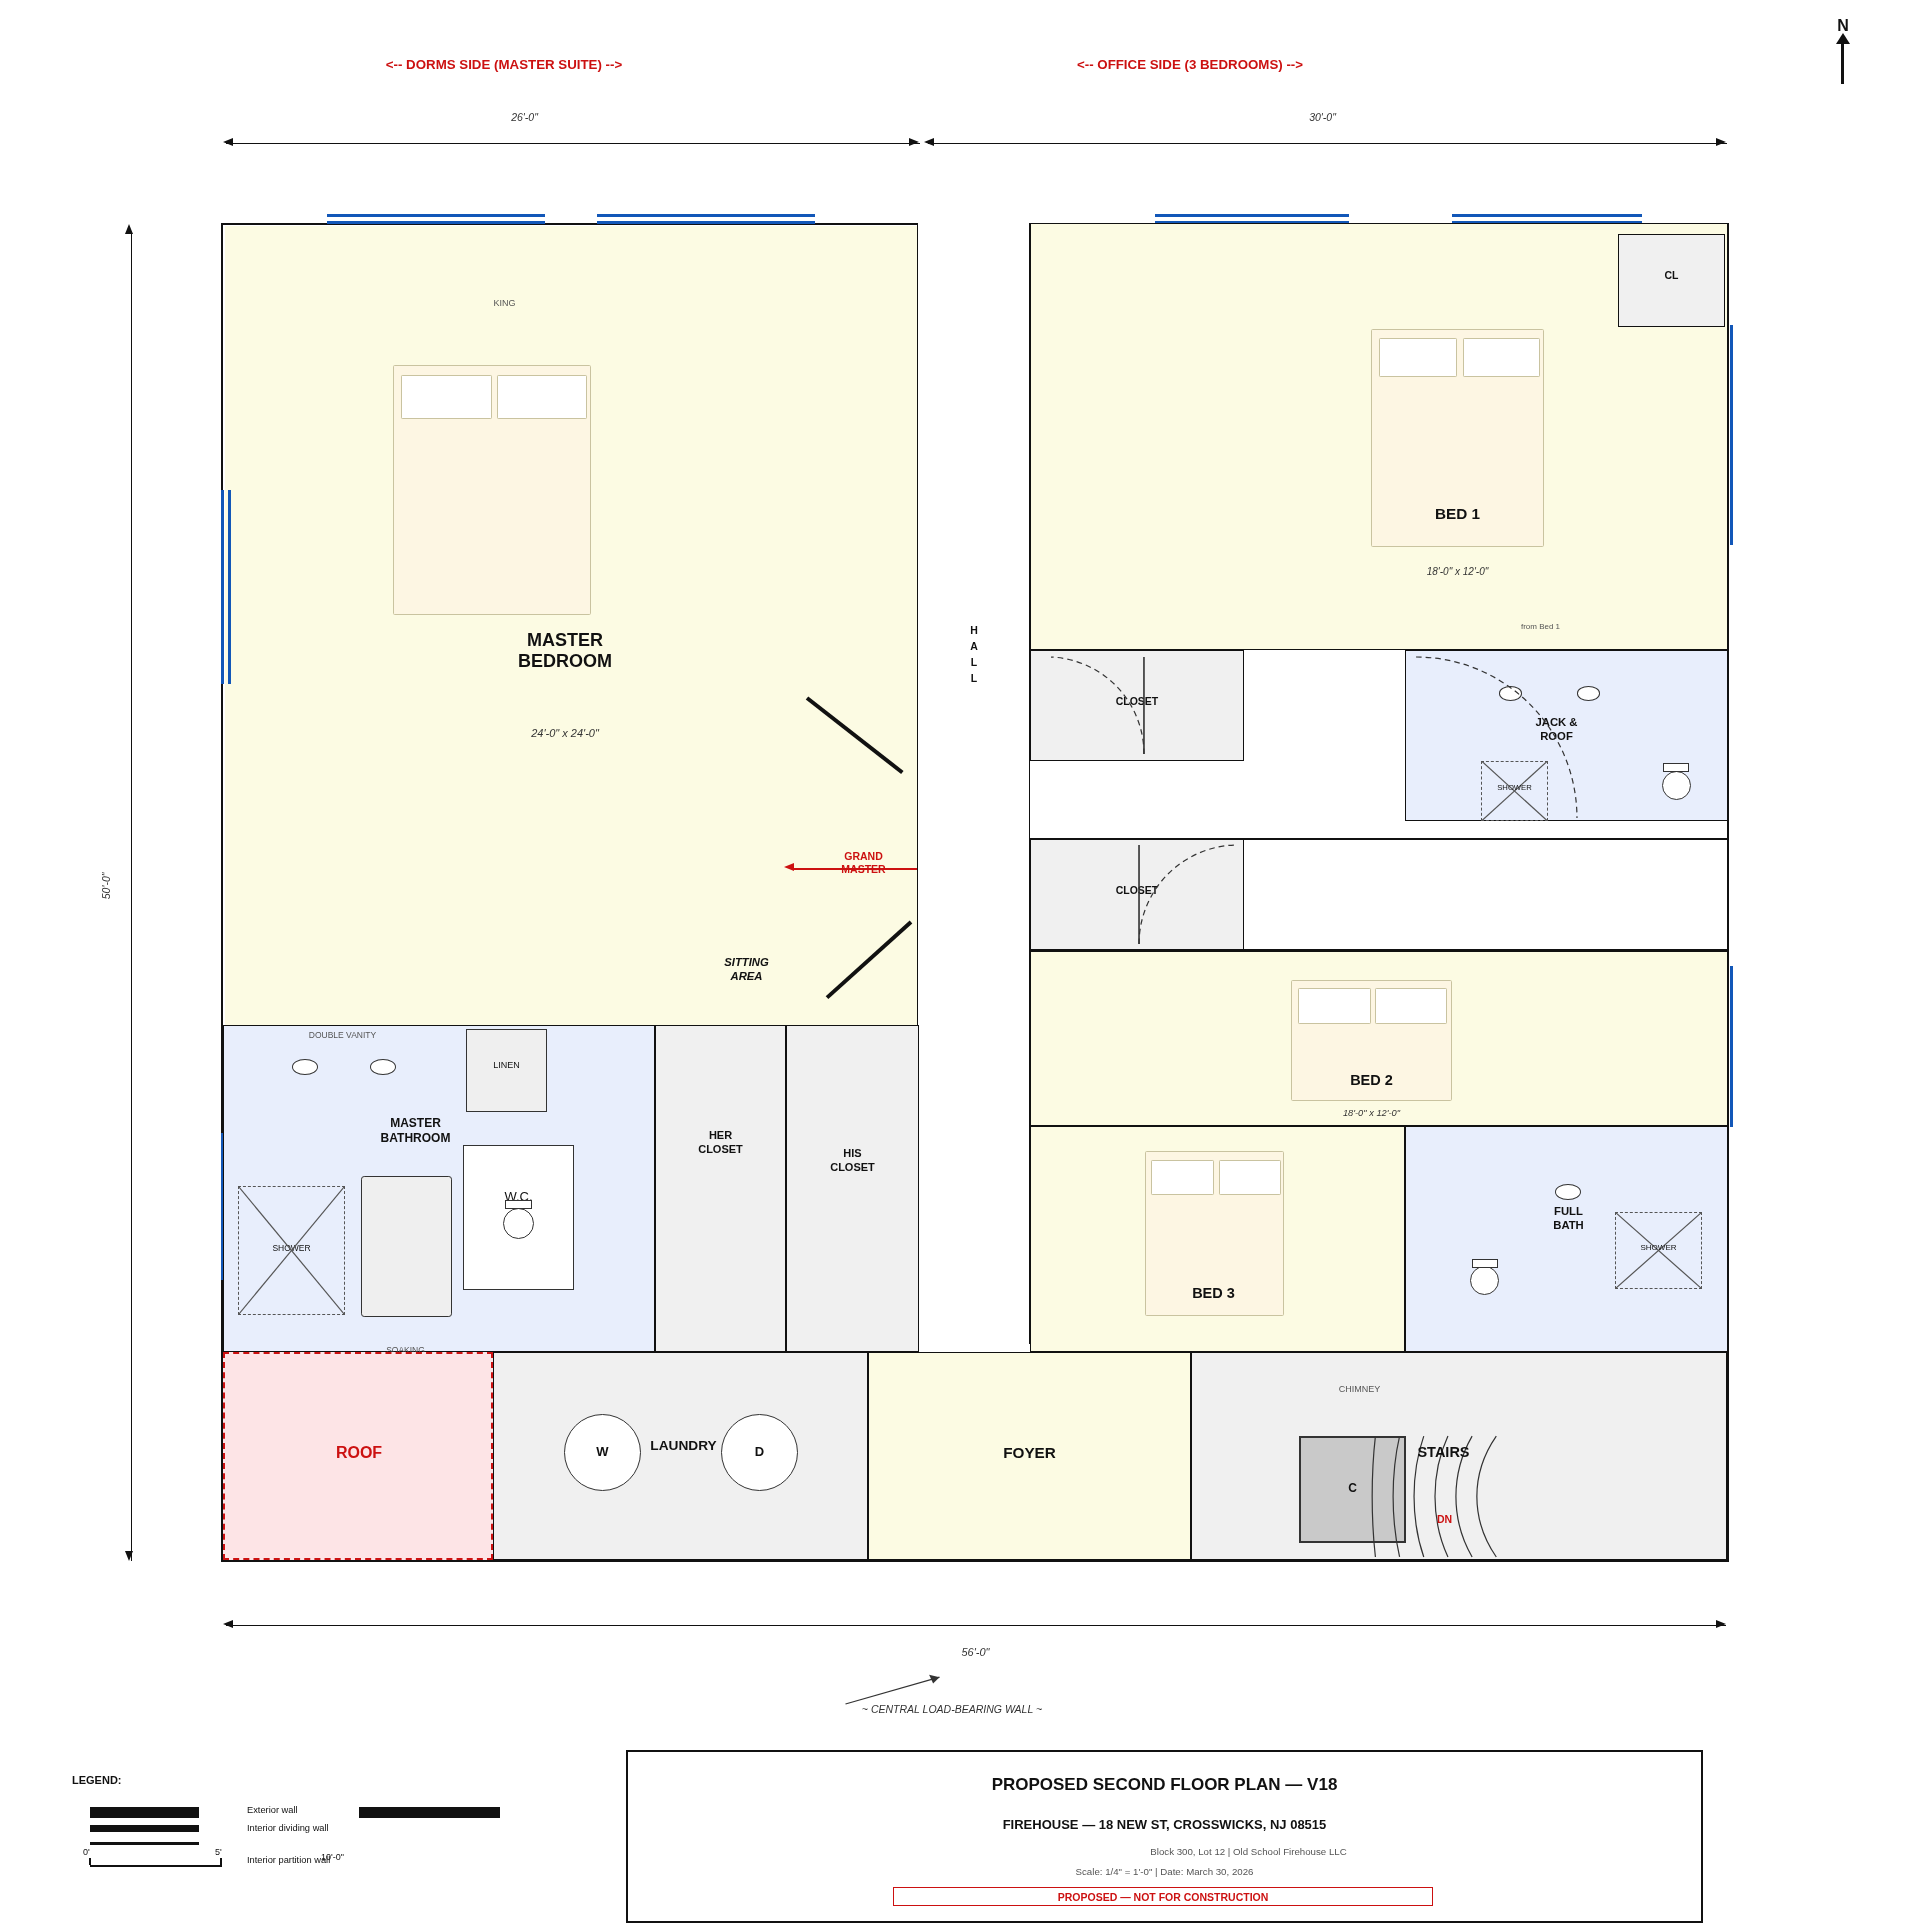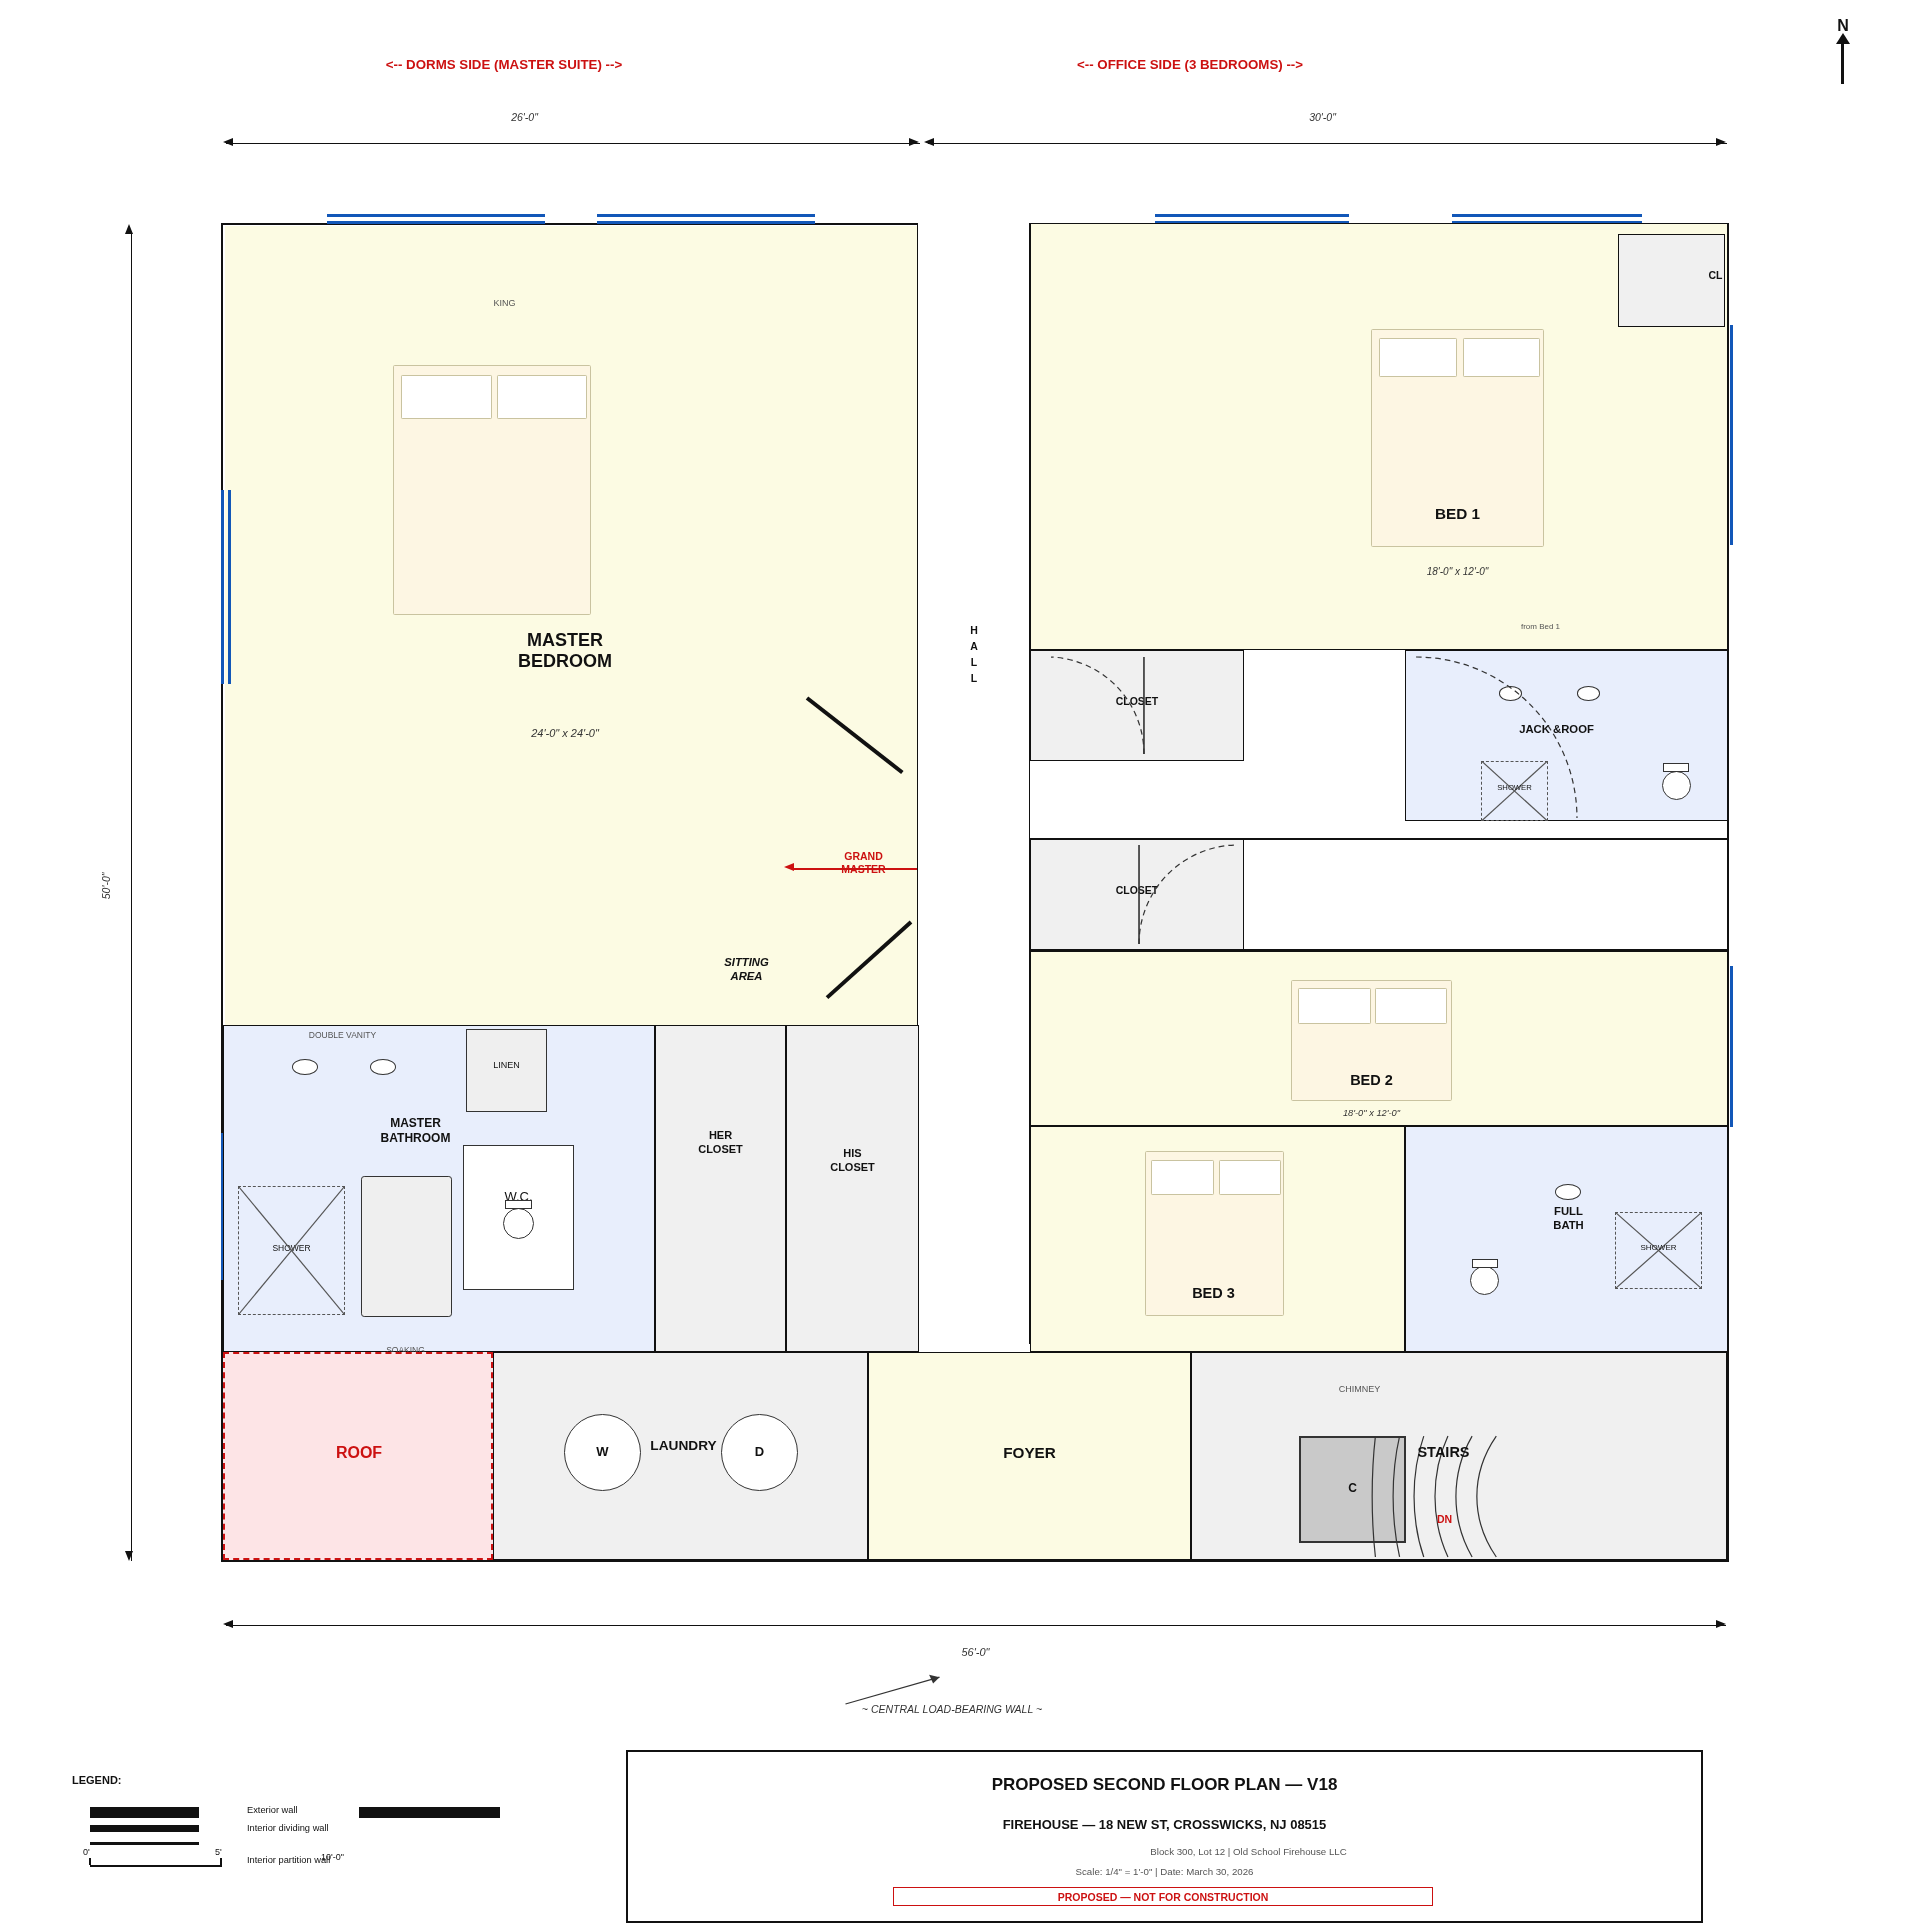--- a/index.html
+++ b/index.html
@@ -164,34 +164,34 @@
 </div>
 
 <div class="abs fill-bed wallthin" style="left:1030px;top:223px;width:698px;height:427px;"></div>
 <div class="abs bed" style="left:1371px;top:329px;width:173px;height:218px;"></div>
 <div class="abs pillow" style="left:1379px;top:338px;width:78px;height:39px;"></div>
 <div class="abs pillow" style="left:1463px;top:338px;width:77px;height:39px;"></div>
 <div class="abs ctr lbl" style="left:1391px;top:504px;width:133px;height:20px;font-size:15.3px;">BED 1</div>
 <div class="abs ctr dim" style="left:1391px;top:565px;width:133px;height:13.7px;font-size:10px;">18'-0" x 12'-0"</div>
 
 <div class="abs fill-gray wallthin" style="left:1618px;top:234px;width:107px;height:93px;"></div>
-<div class="abs ctr lbl" style="left:1618px;top:268px;width:107px;height:13.7px;font-size:10.5px;padding-left:44px;">CL</div>
+<div class="abs ctr lbl" style="left:1618px;top:268px;width:107px;height:13.7px;font-size:10.5px;">CL</div>
 <div class="abs ctr tiny" style="left:1484px;top:621px;width:113px;height:11.3px;font-size:8px;">from Bed 1</div>
 
 <div class="abs fill-gray wallthin" style="left:1030px;top:650px;width:214px;height:111px;"></div>
 <div class="abs ctr lbl" style="left:1030px;top:694px;width:214px;height:13.7px;font-size:10.5px;">CLOSET</div>
 <svg class="abs" style="left:1049px;top:655px;" width="97" height="101" viewBox="0 0 240 250">
   <path d="M235,245 A240,240 0 0 0 5,5" fill="none" stroke="#333" stroke-width="3" stroke-dasharray="14,10"></path>
   <line x1="235" y1="245" x2="235" y2="5" stroke="#333" stroke-width="4"></line>
 </svg>
 
 <div class="abs fill-bath wallthin" style="left:1405px;top:650px;width:323px;height:171px;"></div>
 <div class="abs sinkoval" style="left:1499px;top:686px;width:23.4px;height:14.5px;"></div>
 <div class="abs sinkoval" style="left:1577px;top:686px;width:23.4px;height:14.5px;"></div>
-<div class="abs ctr lbl" style="left:1492px;top:716px;width:129px;height:28px;font-size:11.3px;line-height:13.7px;">
+<div class="abs ctr lbl" style="left:1492px;top:716px;width:129px;height:28px;font-size:11.3px;line-height:13.7px;flex-direction:column;">
   <div>JACK &amp;</div>
   <div>ROOF</div>
 </div>
 <div class="abs dash" style="left:1481px;top:761px;width:67px;height:60px;"></div>
 <svg class="abs" style="left:1481px;top:761px;" width="67" height="60" viewBox="0 0 165 150">
   <line x1="0" y1="0" x2="165" y2="150" stroke="#555" stroke-width="3"></line>
   <line x1="165" y1="0" x2="0" y2="150" stroke="#555" stroke-width="3"></line>
 </svg>
 <div class="abs ctr" style="left:1481px;top:782px;width:67px;height:10.5px;font-size:7.7px;">SHOWER</div>
 <div class="abs circle" style="left:1662px;top:771px;width:29px;height:29px;"></div>

